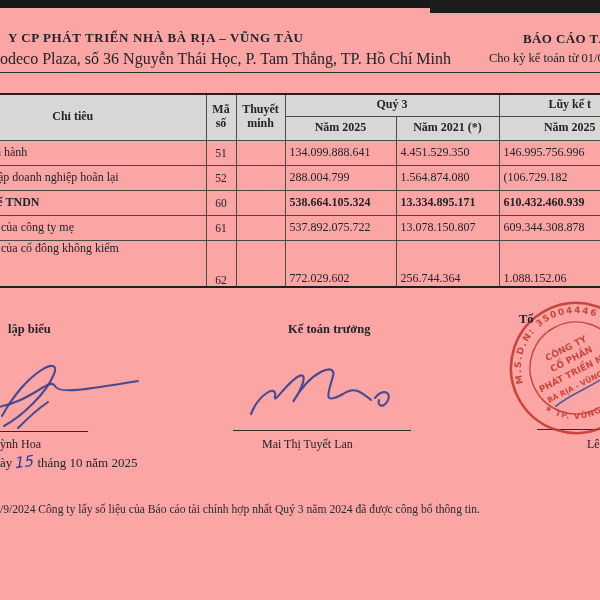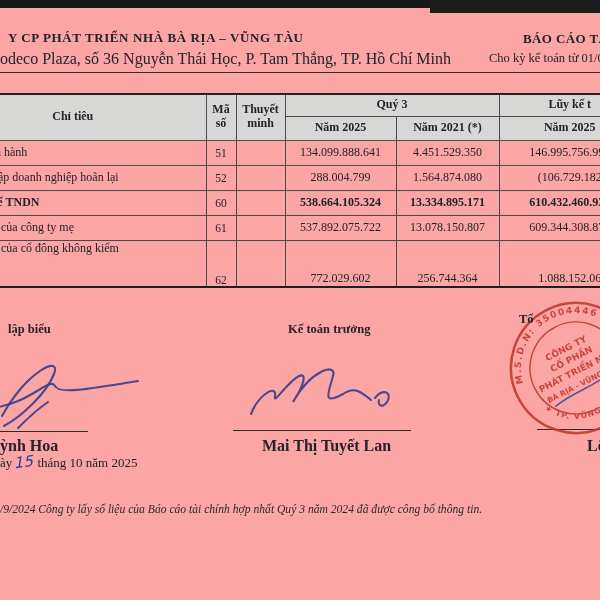--- a/index.html
+++ b/index.html
@@ -22,48 +22,48 @@
     border-collapse:collapse;table-layout:fixed;
     font-size:12px;color:#23232b;
   }
   table.fin th, table.fin td{border:1px solid #4a4a4a;padding:0 4px;overflow:hidden;}
   table.fin{border:2px solid #222;}
   table.fin th{background:#d7d7d5;font-weight:bold;font-size:12px;line-height:1.15;}
   tr.hdr1{height:22px;} tr.hdr2{height:24px;}
   td.lbl{padding-left:66px;}
   th.lbl-h{padding-left:66px;}
   td.code{text-align:center;font-size:11.5px;margin-top:8px;}
-  td.num{text-align:center;padding-right:7px;}
+  td.num{text-align:left;padding-right:7px;}
   tr.r{height:25px;}
   tr.r-tall{height:47px;}
   tr.bold td.lbl, tr.bold td.num{font-weight:bold;}
   td.top{vertical-align:top;padding-top:3px;}
   td.bot{vertical-align:bottom;padding-bottom:4px;}
   table.fin{border-bottom:2.5px solid #1f1f1f;}
 
   .sig-title{font-weight:bold;font-size:12.5px;}
   .t-left{left:8px;top:322px;}
   .t-center{left:288px;top:322px;}
   .t-right{left:519px;top:312px;z-index:3;}
   .sig-line{position:absolute;height:0;border-top:1.4px solid #2c2c2c;}
   .l-left{left:-20px;top:431px;width:108px;}
   .l-center{left:233px;top:430px;width:178px;}
   .l-right{left:537px;top:429px;width:80px;}
-  .sig-name{font-weight:bold;font-size:16px;}
+  .sig-name{font-weight:normal;font-size:12px;}
   .n-left{left:0px;top:437px;}
   .n-center{left:262px;top:437px;}
   .n-right{left:587px;top:437px;}
   .date-line{left:0px;top:453px;font-size:13px;}
   .hand-day{
     display:inline-block;color:#2b3a9c;font-family:"DejaVu Sans",sans-serif;
     font-style:italic;font-size:15px;transform:rotate(-8deg) skewX(-6deg);
     margin:0 3px;
   }
   .footnote{left:0px;top:484px;font-style:italic;font-size:11.6px;color:#2a2a33;}
-  .footnote2{left:0px;top:503px;font-style:italic;font-size:11.6px;color:#2a2a33;}
+  .footnote2{left:0px;top:503px;font-size:11.6px;color:#2a2a33;}
   svg{position:absolute;}
   .sig-svg path{fill:none;stroke:#39418f;stroke-width:2.1;stroke-linecap:round;opacity:.92;}
   .stamp{left:494px;top:296px;opacity:.88;z-index:2;}
   .stamp .red{fill:#c0392f;}
   .stamp text{font-family:"DejaVu Sans",sans-serif;font-weight:bold;}
 </style>
 </head>
 <body>
 
 <div class="page">

